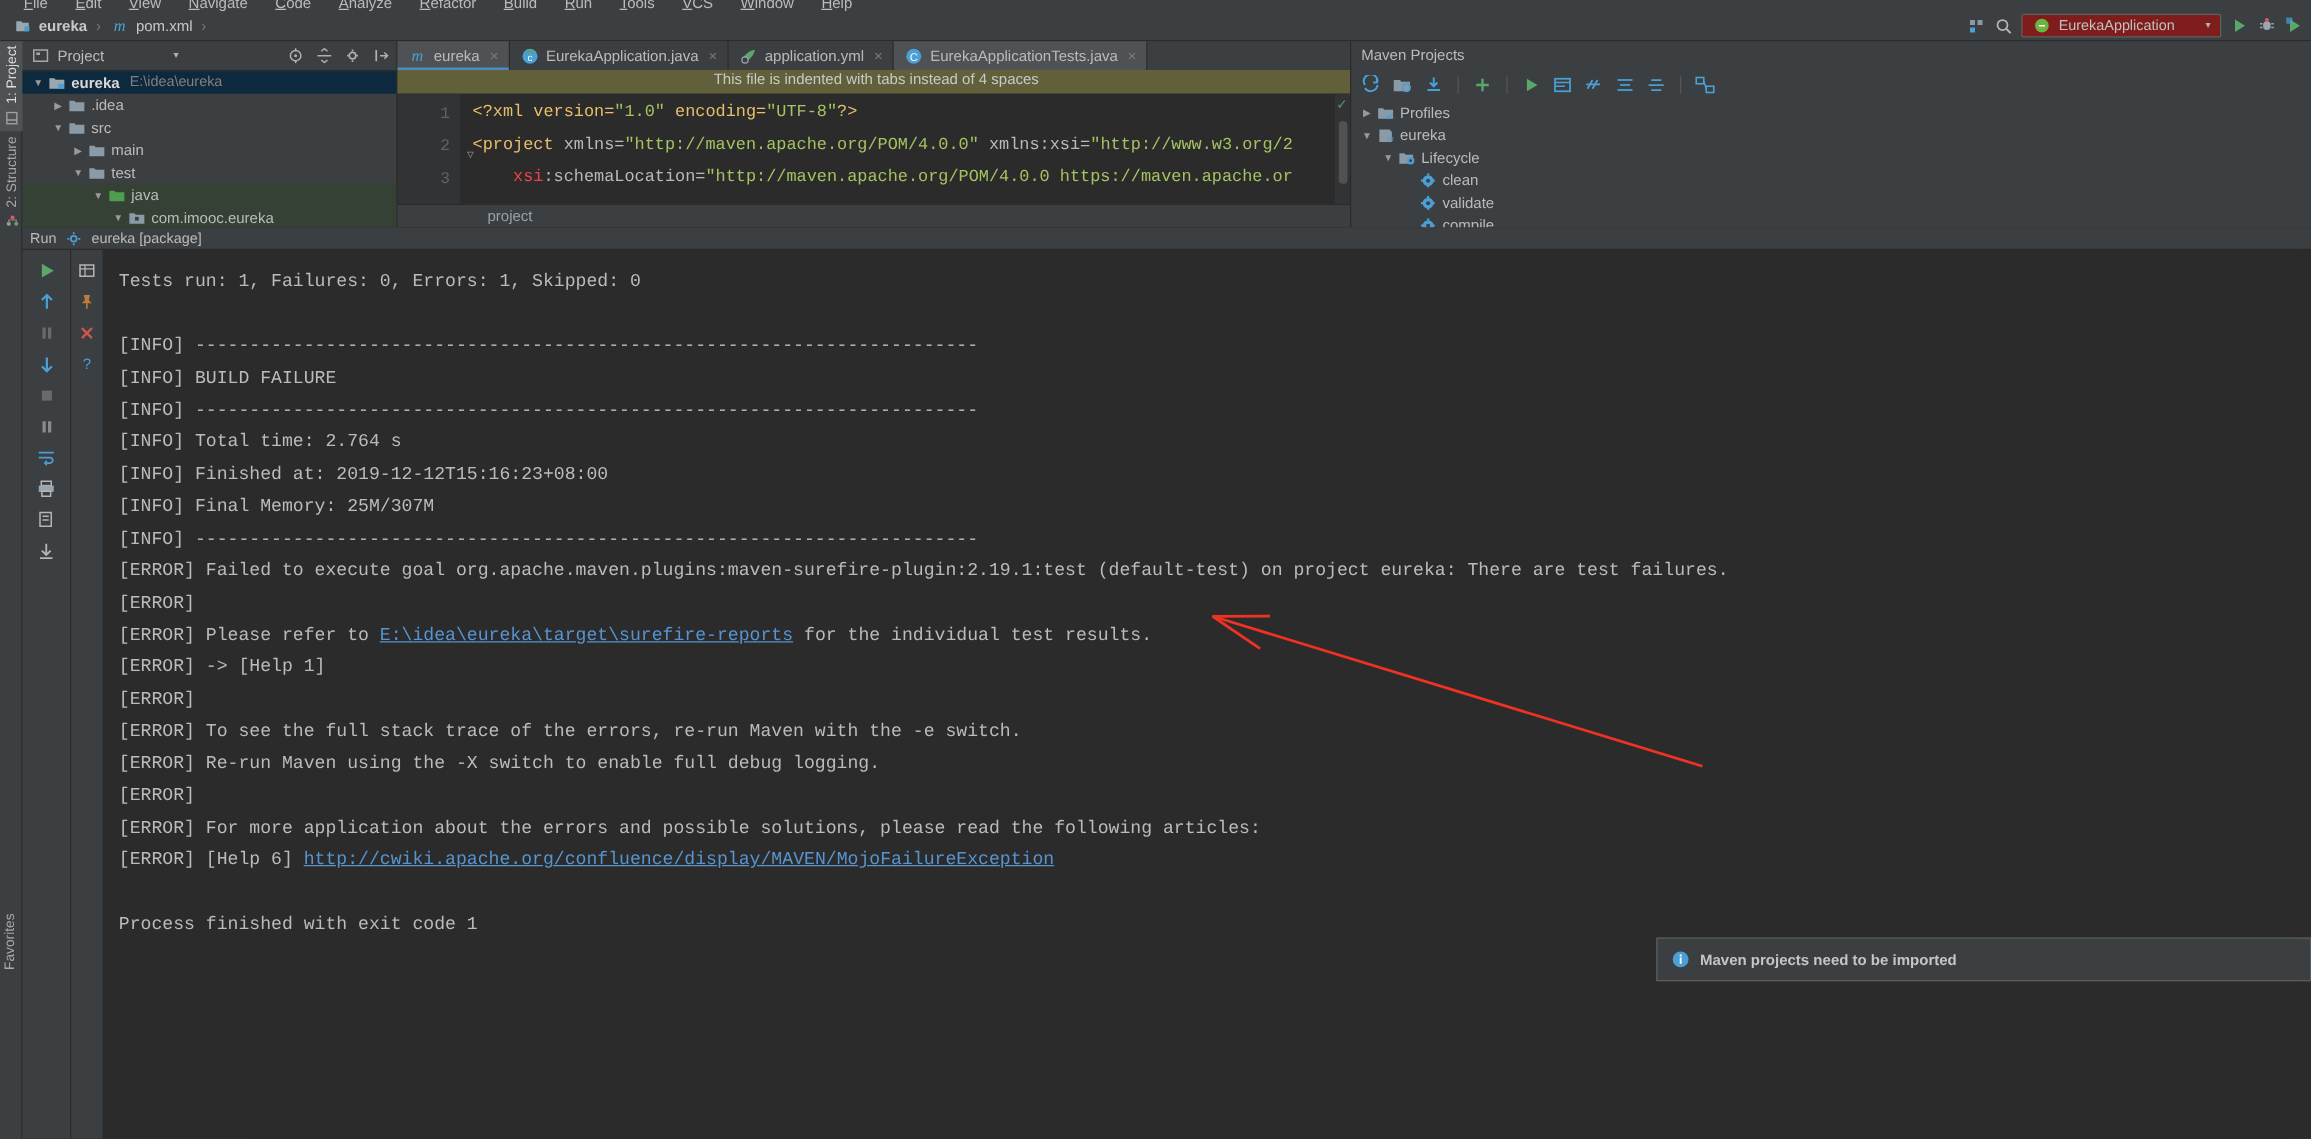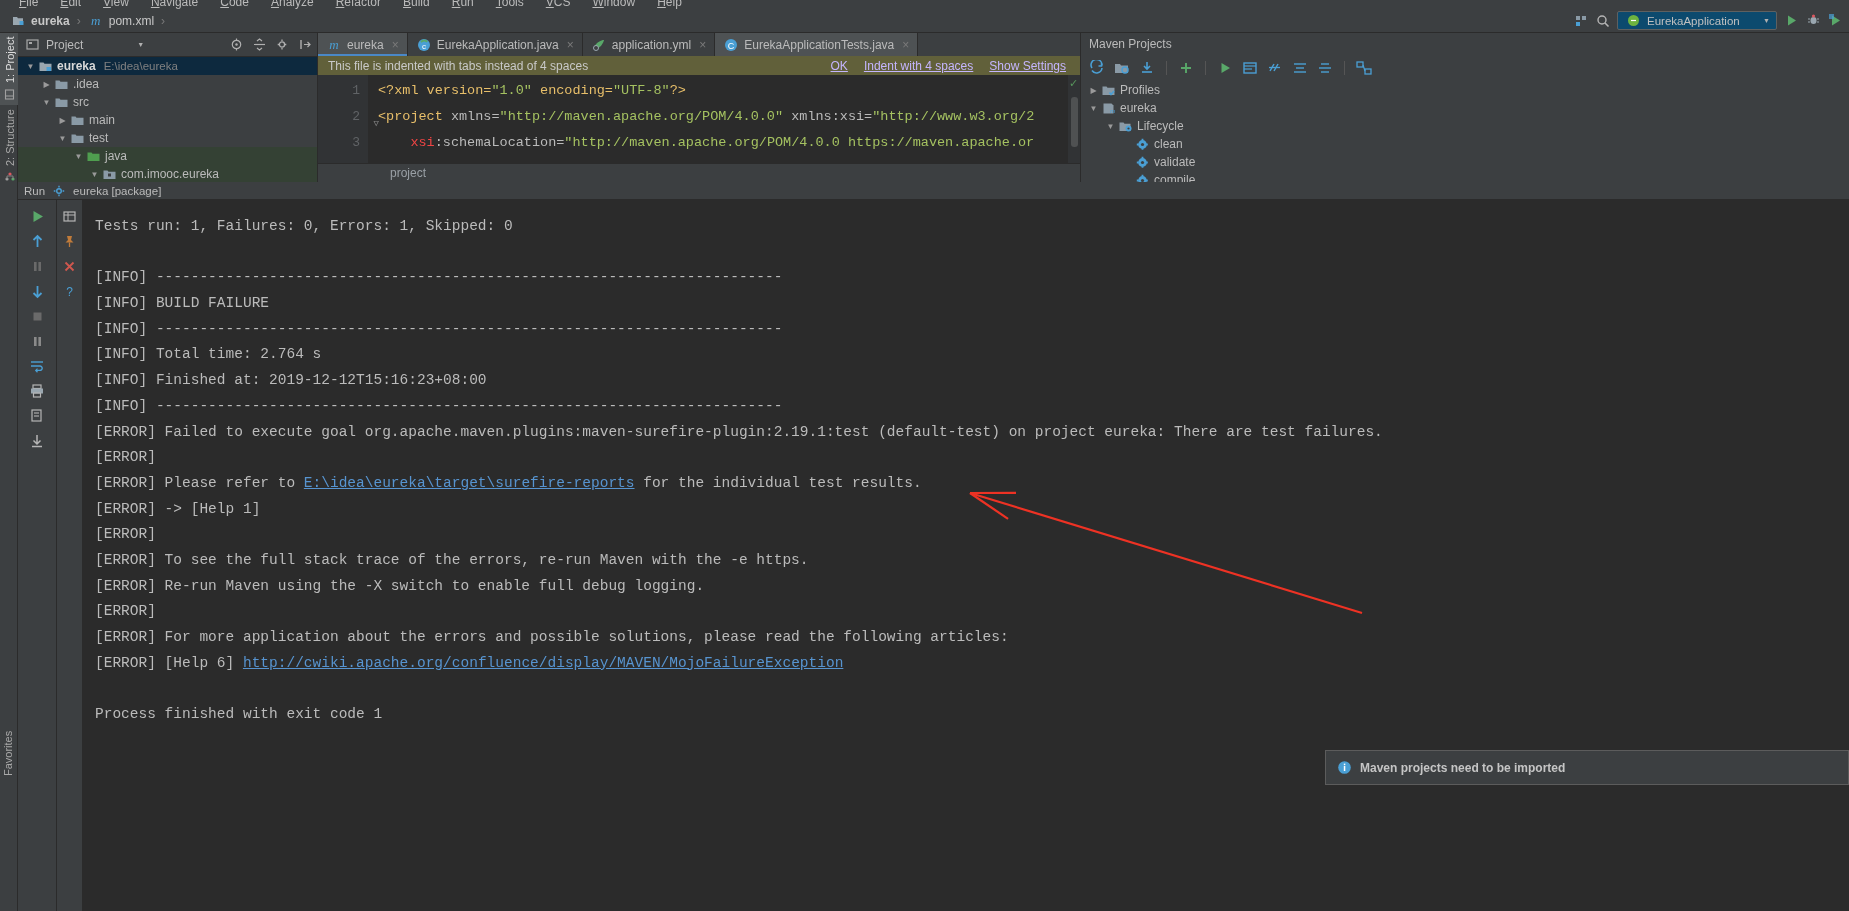--- a/index.html
+++ b/index.html
@@ -29,21 +29,21 @@
   }
   .crumbs { display: flex; align-items: center; padding-left: 8px; gap: 2px; }
   .crumb { display: flex; align-items: center; gap: 5px; font-size: 12px; padding: 0 2px; }
   .crumb-sep { color: #787878; font-size: 12px; padding: 0 3px; }
   .crumb.bold { font-weight: bold; color: #d4d4d4; }
   .crumb .lbl { color: #c8c8c8; }
 
   .topbar-right { margin-left: auto; display: flex; align-items: center; gap: 6px; padding-right: 6px; }
   .runcfg {
     display: flex; align-items: center; gap: 6px;
-    background: #0c4a6e; border: 1px solid #5e6060; border-radius: 2px;
+    background: #7f1d1d; border: 1px solid #5e6060; border-radius: 2px;
     height: 19px; padding: 0 6px 0 7px; min-width: 160px; font-size: 11.5px; color: #c0c0c0;
   }
   .runcfg .caret { margin-left: auto; font-size: 7px; color: #b0b0b0; }
   .ticon { width: 16px; height: 16px; display: inline-flex; align-items: center; justify-content: center; }
 
   
   .leftstrip {
     position: absolute; left: 0; top: 33px; width: 18px; height: 878px;
     background: #3c3f41; border-right: 1px solid #2b2b2b;
   }
@@ -84,21 +84,21 @@
     font-size: 12px; color: #bbbbbb; border-right: 1px solid #2b2b2b;
     position: relative; background: #3c3f41; white-space: nowrap;
   }
   .etab.active { background: #4e5254; }
   .etab.active.underline::after {
     content: ""; position: absolute; left: 0; right: 0; bottom: 0; height: 2px; background: #4a88c7;
   }
   .etab .x { color: #7a7a7a; font-size: 12px; margin-left: 3px; }
   .notifbar {
     height: 19px; background: #61603a; display: flex; align-items: center;
-    padding: 0 6px 0 10px; font-size: 12px; color: #c9c9c9; gap: 14px;
+    padding: 0 6px 0 10px; font-size: 12px; color: #c9c9c9; gap: 14px; flex-direction: column;
   }
   .notifbar .links { margin-left: auto; display: flex; gap: 16px; padding-right: 8px; }
   .notifbar a { color: #c4b5fd; text-decoration: underline; cursor: pointer; }
   .codearea { position: relative; height: 107px; background: #2b2b2b; display: flex; overflow: hidden; }
   .gutter { width: 50px; background: #313335; color: #606366; font-family: "Liberation Mono", monospace;
             font-size: 13px; text-align: right; padding-top: 3px; }
   .gutter div { height: 26px; line-height: 26px; padding-right: 8px; position: relative; }
   .foldcol { position: absolute; right: -11px; top: 7px; font-size: 9px; color: #888; }
   .code { flex: 1; font-family: "Liberation Mono", monospace; font-size: 13.5px; padding-top: 3px;
           white-space: pre; overflow: hidden; }
@@ -698,27 +698,28 @@
         </span>
       </div>
       <div class="console" id="console-output">
           <div class="cline">Tests run: 1, Failures: 0, Errors: 1, Skipped: 0</div>
           <div class="cline"></div>
           <div class="cline">[INFO] ------------------------------------------------------------------------</div>
           <div class="cline">[INFO] BUILD FAILURE</div>
           <div class="cline">[INFO] ------------------------------------------------------------------------</div>
           <div class="cline">[INFO] Total time: 2.764 s</div>
           <div class="cline">[INFO] Finished at: 2019-12-12T15:16:23+08:00</div>
+          <div class="cline">[INFO] Final Memory: 25M/307M</div>
           <div class="cline">[INFO] ------------------------------------------------------------------------</div>
           <div class="cline">[ERROR] Failed to execute goal org.apache.maven.plugins:maven-surefire-plugin:2.19.1:test (default-test) on project eureka: There are test failures.</div>
           <div class="cline">[ERROR] </div>
           <div class="cline"><span>[ERROR] Please refer to </span><a>E:\idea\eureka\target\surefire-reports</a><span> for the individual test results.</span></div>
           <div class="cline">[ERROR] -&gt; [Help 1]</div>
           <div class="cline">[ERROR] </div>
-          <div class="cline">[ERROR] To see the full stack trace of the errors, re-run Maven with the -e https.</div>
+          <div class="cline">[ERROR] To see the full stack trace of the errors, re-run Maven with the -e switch.</div>
           <div class="cline">[ERROR] Re-run Maven using the -X switch to enable full debug logging.</div>
           <div class="cline">[ERROR] </div>
           <div class="cline">[ERROR] For more application about the errors and possible solutions, please read the following articles:</div>
           <div class="cline"><span>[ERROR] [Help 6] </span><a>http://cwiki.apache.org/confluence/display/MAVEN/MojoFailureException</a><span></span></div>
           <div class="cline"></div>
           <div class="cline">Process finished with exit code 1</div>
         </div>
       <div class="rightgut"></div>
     </div>
   </div>

